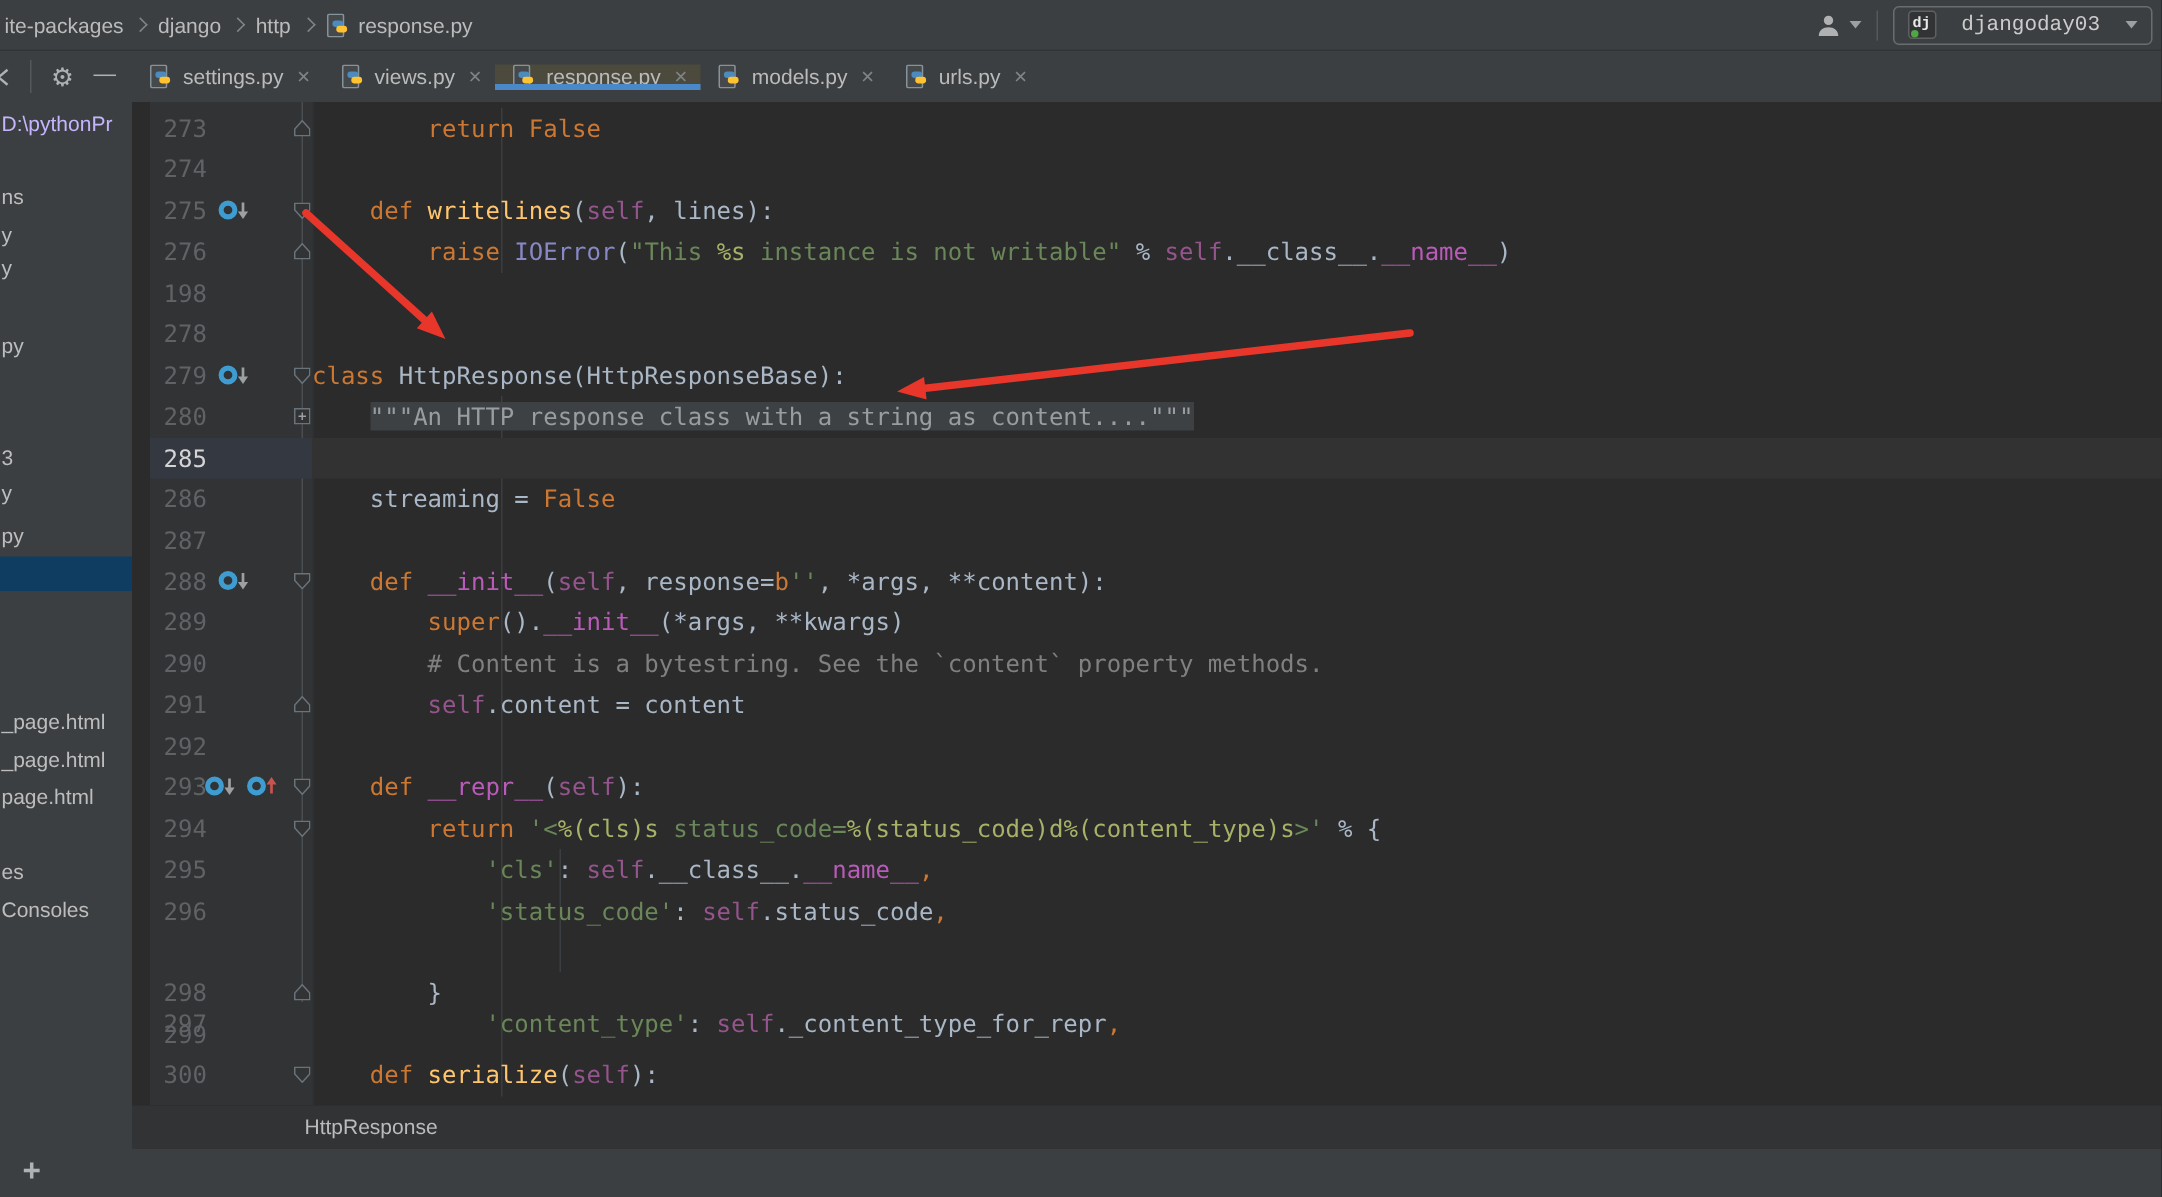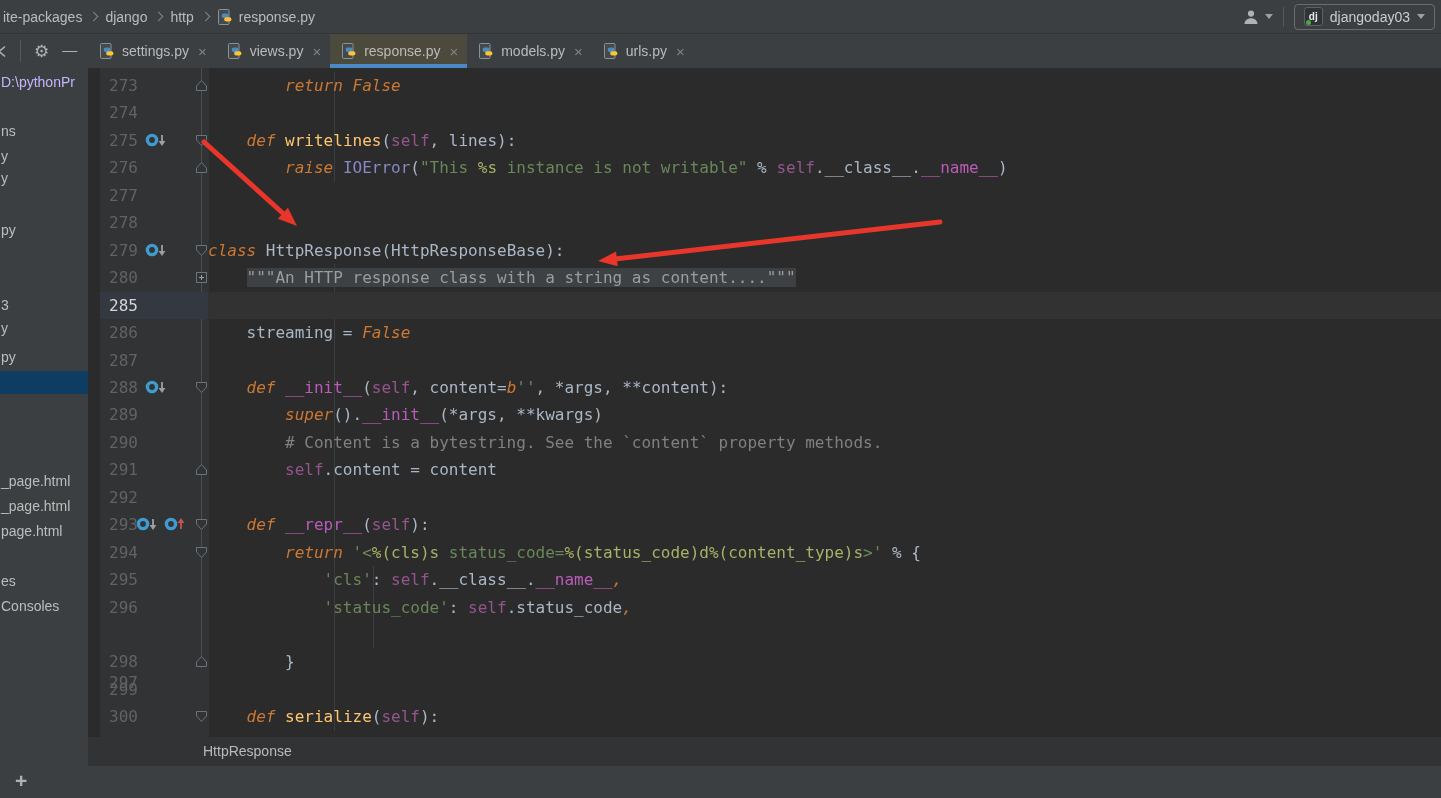--- a/index.html
+++ b/index.html
@@ -10,22 +10,22 @@
   .topbar{position:absolute;left:0;top:0;width:1441px;height:33px;background:#3C3F41;
           border-bottom:1px solid #323537;display:flex;align-items:center;color:#BBBBBB;font-size:14px;}
   .topbar .crumbs{display:flex;align-items:center;padding-left:3px;}
   .chev{display:inline-block;width:6px;height:6px;border-top:1px solid #808588;border-right:1px solid #808588;
         transform:rotate(45deg);margin:0 8px;}
   .crumb{cursor:default;}
   .topbar-right{margin-left:auto;display:flex;align-items:center;gap:10px;padding-right:6px;}
   .vdiv{width:1px;height:20px;background:#55585A;}
   .caret-down{width:0;height:0;border-left:4px solid transparent;border-right:4px solid transparent;
               border-top:5px solid #9DA0A2;display:inline-block;}
-  .runbox{display:flex;align-items:center;gap:7px;border:1px solid #6A6D6F;border-radius:4px;
-          height:24px;padding:0 9px;color:#CCCCCC;}
+  .runbox{display:flex;align-items:center;gap:17px;border:1px solid #6A6D6F;border-radius:4px;
+          height:24px;padding:0 9px;color:#CCCCCC;font-family:Liberation Mono, monospace;}
   .dj-ico{position:relative;width:17px;height:17px;background:#313335;border:1px solid #5E6163;border-radius:3px;
           color:#E8E8E8;font-size:10px;font-weight:bold;display:flex;align-items:center;justify-content:center;}
   .dj-ico i{position:absolute;left:1px;bottom:0px;width:5px;height:5px;border-radius:50%;background:#51A545;}
 
   
   .tabbar{position:absolute;left:0;top:34px;width:1441px;height:34px;background:#3C3F41;display:flex;align-items:stretch;}
   .tabctrl{width:88px;display:flex;align-items:center;gap:13px;color:#AFB1B3;overflow:hidden;flex:none;}
   .tabctrl .backchev{margin-left:-3px;flex:none;}
   .tabctrl .gear{font-size:17px;line-height:1;}
   .tabctrl .minus{font-size:15px;line-height:1;margin-top:-3px;}
@@ -48,21 +48,21 @@
   .foldline{position:absolute;left:101px;top:0;width:1px;height:600px;background:#4A4E50;}
   .iguide{position:absolute;width:1px;background:#3B3E40;}
   .row{position:absolute;left:0;width:100%;height:28px;font-family:"DejaVu Sans Mono","Liberation Mono",monospace;
        font-size:16px;line-height:28px;white-space:pre;}
   .row.current{background:linear-gradient(90deg,#343841 0,#343841 108px,#323232 108px);}
   .lnum{position:absolute;left:9px;color:#606366;}
   .row.current .lnum{color:#D4D4D4;}
   .gicons{position:absolute;top:5px;display:flex;gap:3px;}
   .fmark{position:absolute;left:96px;top:8px;}
   .code{position:absolute;left:108px;top:0;}
-  .tk-kw{color:var(--c-kw);font-style:italic;} .tk-fn{color:var(--c-fn);margin-top:28px;} .tk-slf{color:var(--c-slf);}
+  .tk-kw{color:var(--c-kw);} .tk-fn{color:var(--c-fn);margin-top:28px;} .tk-slf{color:var(--c-slf);}
   .tk-txt{color:var(--c-txt);} .tk-str{color:var(--c-str);} .tk-stok{color:var(--c-stok);}
   .tk-cmt{color:var(--c-cmt);} .tk-dnd{color:var(--c-dnd);} .tk-exc{color:var(--c-exc);}
   .tk-docfold{color:#9A9D9F;background:#3D4144;}
 
   
   .bottombc{position:absolute;left:88px;top:737px;width:1353px;height:29px;background:#313335;
             color:#BBBBBB;font-size:14px;line-height:29px;}
   .bottombc span{margin-left:115px;}
   .bottomstrip{position:absolute;left:0;top:766px;width:1441px;height:32px;background:#3C3F41;}
   .plusbtn{position:absolute;left:15px;top:3px;color:#AFB1B3;font-size:21px;font-weight:bold;cursor:default;}
@@ -113,21 +113,21 @@
 
 <div class="tabbar">
   <div class="tabctrl">
     <svg class="backchev" width="10" height="13" viewBox="0 0 10 13">
       <polyline points="8,1.5 2,6.5 8,11.5" fill="none" stroke="#AFB1B3" stroke-width="1.6"></polyline>
     </svg>
     <span class="vdiv" style="height:22px;"></span>
     <span class="gear">⚙</span>
     <span class="minus">—</span>
   </div>
-  <div id="tabs" style="display:flex;">
+  <div id="tabs" style="display:flex;align-items:center;">
       <div class="tab">
         <svg class="pyico" width="16" height="16" viewBox="0 0 16 16">
   <rect x="1.5" y="0.5" width="10.5" height="15" rx="1" fill="#46494B" stroke="#87939A"></rect>
   <rect x="4.6" y="4.6" width="7.2" height="4.4" rx="2.1" fill="#4B8BBE"></rect>
   <rect x="7.2" y="8.2" width="7.2" height="4.4" rx="2.1" fill="#FFC331"></rect>
 </svg>
         <span>settings.py</span>
     <span class="close">×</span>
       </div>
       <div class="tab">
@@ -199,21 +199,21 @@
     <div class="row" style="top: 58.9px; height: 27.45px; line-height: 27.45px;"><span class="lnum">275</span><span class="gicons" style="left:45px"><svg width="25" height="16" viewBox="0 0 25 16">
   <circle cx="7" cy="8" r="4.6" fill="none" stroke="#3E9CD0" stroke-width="3.4"></circle>
   <line x1="17" y1="3" x2="17" y2="11" stroke="#9DA0A2" stroke-width="1.8"></line>
   <polygon points="13.6,9 20.4,9 17,14" fill="#9DA0A2"></polygon>
 </svg></span><span class="fmark"><svg width="11" height="11" viewBox="0 0 11 11">
     <polygon points="0.5,0.5 10.5,0.5 10.5,5 5.5,10.5 0.5,5" fill="#313335" stroke="#6A737A"></polygon>
         </svg></span><span class="code"><span class="tk-txt">    </span><span class="tk-kw">def</span><span class="tk-txt"> </span><span class="tk-fn">writelines</span><span class="tk-txt">(</span><span class="tk-slf">self</span><span class="tk-txt">, </span><span class="tk-txt">lines</span><span class="tk-txt">):</span></span></div>
     <div class="row" style="top: 86.35px; height: 27.45px; line-height: 27.45px;"><span class="lnum">276</span><span class="fmark"><svg width="11" height="11" viewBox="0 0 11 11">
     <polygon points="5.5,0.5 10.5,6 10.5,10.5 0.5,10.5 0.5,6" fill="#313335" stroke="#6A737A"></polygon>
         </svg></span><span class="code"><span class="tk-txt">        </span><span class="tk-kw">raise</span><span class="tk-txt"> </span><span class="tk-exc">IOError</span><span class="tk-txt">(</span><span class="tk-str">"This </span><span class="tk-stok">%s</span><span class="tk-str"> instance is not writable"</span><span class="tk-txt"> % </span><span class="tk-slf">self</span><span class="tk-txt">.__class__.</span><span class="tk-dnd">__name__</span><span class="tk-txt">)</span></span></div>
-    <div class="row" style="top: 113.8px; height: 27.45px; line-height: 27.45px;"><span class="lnum">277</span><span class="code"></span></div>
+    <div class="row" style="top: 113.8px; height: 27.45px; line-height: 27.45px;"><span class="lnum">198</span><span class="code"></span></div>
     <div class="row" style="top: 141.25px; height: 27.45px; line-height: 27.45px;"><span class="lnum">278</span><span class="code"></span></div>
     <div class="row" style="top: 168.7px; height: 27.45px; line-height: 27.45px;"><span class="lnum">279</span><span class="gicons" style="left:45px"><svg width="25" height="16" viewBox="0 0 25 16">
   <circle cx="7" cy="8" r="4.6" fill="none" stroke="#3E9CD0" stroke-width="3.4"></circle>
   <line x1="17" y1="3" x2="17" y2="11" stroke="#9DA0A2" stroke-width="1.8"></line>
   <polygon points="13.6,9 20.4,9 17,14" fill="#9DA0A2"></polygon>
 </svg></span><span class="fmark"><svg width="11" height="11" viewBox="0 0 11 11">
     <polygon points="0.5,0.5 10.5,0.5 10.5,5 5.5,10.5 0.5,5" fill="#313335" stroke="#6A737A"></polygon>
         </svg></span><span class="code"><span class="tk-kw">class</span><span class="tk-txt"> HttpResponse(HttpResponseBase):</span></span></div>
     <div class="row" style="top: 196.15px; height: 27.45px; line-height: 27.45px;"><span class="lnum">280</span><span class="fmark"><svg width="11" height="11" viewBox="0 0 11 11">
     <rect x="0.5" y="0.5" width="10" height="10" fill="#313335" stroke="#6A737A"></rect>
@@ -222,21 +222,21 @@
         </svg></span><span class="code"><span class="tk-txt">    </span><span class="tk-docfold">"""An HTTP response class with a string as content...."""</span></span></div>
     <div class="row current" style="top: 223.6px; height: 27.45px; line-height: 27.45px;"><span class="lnum">285</span><span class="code"></span></div>
     <div class="row" style="top: 251.05px; height: 27.45px; line-height: 27.45px;"><span class="lnum">286</span><span class="code"><span class="tk-txt">    streaming = </span><span class="tk-kw">False</span></span></div>
     <div class="row" style="top: 278.5px; height: 27.45px; line-height: 27.45px;"><span class="lnum">287</span><span class="code"></span></div>
     <div class="row" style="top: 305.95px; height: 27.45px; line-height: 27.45px;"><span class="lnum">288</span><span class="gicons" style="left:45px"><svg width="25" height="16" viewBox="0 0 25 16">
   <circle cx="7" cy="8" r="4.6" fill="none" stroke="#3E9CD0" stroke-width="3.4"></circle>
   <line x1="17" y1="3" x2="17" y2="11" stroke="#9DA0A2" stroke-width="1.8"></line>
   <polygon points="13.6,9 20.4,9 17,14" fill="#9DA0A2"></polygon>
 </svg></span><span class="fmark"><svg width="11" height="11" viewBox="0 0 11 11">
     <polygon points="0.5,0.5 10.5,0.5 10.5,5 5.5,10.5 0.5,5" fill="#313335" stroke="#6A737A"></polygon>
-        </svg></span><span class="code"><span class="tk-txt">    </span><span class="tk-kw">def</span><span class="tk-txt"> </span><span class="tk-dnd">__init__</span><span class="tk-txt">(</span><span class="tk-slf">self</span><span class="tk-txt">, content=</span><span class="tk-kw">b</span><span class="tk-str">''</span><span class="tk-txt">, *args, **content):</span></span></div>
+        </svg></span><span class="code"><span class="tk-txt">    </span><span class="tk-kw">def</span><span class="tk-txt"> </span><span class="tk-dnd">__init__</span><span class="tk-txt">(</span><span class="tk-slf">self</span><span class="tk-txt">, response=</span><span class="tk-kw">b</span><span class="tk-str">''</span><span class="tk-txt">, *args, **content):</span></span></div>
     <div class="row" style="top: 333.4px; height: 27.45px; line-height: 27.45px;"><span class="lnum">289</span><span class="code"><span class="tk-txt">        </span><span class="tk-kw">super</span><span class="tk-txt">().</span><span class="tk-dnd">__init__</span><span class="tk-txt">(*args, **kwargs)</span></span></div>
     <div class="row" style="top: 360.85px; height: 27.45px; line-height: 27.45px;"><span class="lnum">290</span><span class="code"><span class="tk-cmt">        # Content is a bytestring. See the `content` property methods.</span></span></div>
     <div class="row" style="top: 388.3px; height: 27.45px; line-height: 27.45px;"><span class="lnum">291</span><span class="fmark"><svg width="11" height="11" viewBox="0 0 11 11">
     <polygon points="5.5,0.5 10.5,6 10.5,10.5 0.5,10.5 0.5,6" fill="#313335" stroke="#6A737A"></polygon>
         </svg></span><span class="code"><span class="tk-txt">        </span><span class="tk-slf">self</span><span class="tk-txt">.content = content</span></span></div>
     <div class="row" style="top: 415.75px; height: 27.45px; line-height: 27.45px;"><span class="lnum">292</span><span class="code"></span></div>
     <div class="row" style="top: 443.2px; height: 27.45px; line-height: 27.45px;"><span class="lnum">293</span><span class="gicons" style="left:36px"><svg width="25" height="16" viewBox="0 0 25 16">
   <circle cx="7" cy="8" r="4.6" fill="none" stroke="#3E9CD0" stroke-width="3.4"></circle>
   <line x1="17" y1="3" x2="17" y2="11" stroke="#9DA0A2" stroke-width="1.8"></line>
   <polygon points="13.6,9 20.4,9 17,14" fill="#9DA0A2"></polygon>
@@ -245,21 +245,21 @@
   <line x1="17" y1="13" x2="17" y2="5" stroke="#C75450" stroke-width="1.8"></line>
   <polygon points="13.6,7 20.4,7 17,2" fill="#C75450"></polygon>
 </svg></span><span class="fmark"><svg width="11" height="11" viewBox="0 0 11 11">
     <polygon points="0.5,0.5 10.5,0.5 10.5,5 5.5,10.5 0.5,5" fill="#313335" stroke="#6A737A"></polygon>
         </svg></span><span class="code"><span class="tk-txt">    </span><span class="tk-kw">def</span><span class="tk-txt"> </span><span class="tk-dnd">__repr__</span><span class="tk-txt">(</span><span class="tk-slf">self</span><span class="tk-txt">):</span></span></div>
     <div class="row" style="top: 470.65px; height: 27.45px; line-height: 27.45px;"><span class="lnum">294</span><span class="fmark"><svg width="11" height="11" viewBox="0 0 11 11">
     <polygon points="0.5,0.5 10.5,0.5 10.5,5 5.5,10.5 0.5,5" fill="#313335" stroke="#6A737A"></polygon>
         </svg></span><span class="code"><span class="tk-txt">        </span><span class="tk-kw">return</span><span class="tk-txt"> </span><span class="tk-str">'&lt;</span><span class="tk-stok">%(cls)s</span><span class="tk-str"> status_code=</span><span class="tk-stok">%(status_code)d</span><span class="tk-stok">%(content_type)s</span><span class="tk-str">&gt;'</span><span class="tk-txt"> % {</span></span></div>
     <div class="row" style="top: 498.1px; height: 27.45px; line-height: 27.45px;"><span class="lnum">295</span><span class="code"><span class="tk-txt">            </span><span class="tk-str">'cls'</span><span class="tk-txt">: </span><span class="tk-slf">self</span><span class="tk-txt">.__class__.</span><span class="tk-dnd">__name__</span><span class="tk-kw">,</span></span></div>
     <div class="row" style="top: 525.55px; height: 27.45px; line-height: 27.45px;"><span class="lnum">296</span><span class="code"><span class="tk-txt">            </span><span class="tk-str">'status_code'</span><span class="tk-txt">: </span><span class="tk-slf">self</span><span class="tk-txt">.status_code</span><span class="tk-kw">,</span></span></div>
-    <div class="row" style="top: 553px; height: 27.45px; line-height: 27.45px; margin-top: 48px;"><span class="lnum">297</span></div>
+    <div class="row" style="top: 553px; height: 27.45px; line-height: 27.45px; margin-top: 48px;"><span class="lnum">297</span><span class="code"><span class="tk-txt">            </span><span class="tk-str">'content_type'</span><span class="tk-txt">: </span><span class="tk-slf">self</span><span class="tk-txt">._content_type_for_repr</span><span class="tk-kw">,</span></span></div>
     <div class="row" style="top: 580.45px; height: 27.45px; line-height: 27.45px;"><span class="lnum">298</span><span class="fmark"><svg width="11" height="11" viewBox="0 0 11 11">
     <polygon points="5.5,0.5 10.5,6 10.5,10.5 0.5,10.5 0.5,6" fill="#313335" stroke="#6A737A"></polygon>
         </svg></span><span class="code"><span class="tk-txt">        }</span></span></div>
     <div class="row" style="top: 607.9px; height: 27.45px; line-height: 27.45px;"><span class="lnum">299</span><span class="code"></span></div>
     <div class="row" style="top: 635.35px; height: 27.45px; line-height: 27.45px;"><span class="lnum">300</span><span class="fmark"><svg width="11" height="11" viewBox="0 0 11 11">
     <polygon points="0.5,0.5 10.5,0.5 10.5,5 5.5,10.5 0.5,5" fill="#313335" stroke="#6A737A"></polygon>
         </svg></span><span class="code"><span class="tk-txt">    </span><span class="tk-kw">def</span><span class="tk-txt"> </span><span class="tk-fn">serialize</span><span class="tk-txt">(</span><span class="tk-slf">self</span><span class="tk-txt">):</span></span></div>
   </div>
 
 <div class="bottombc">

